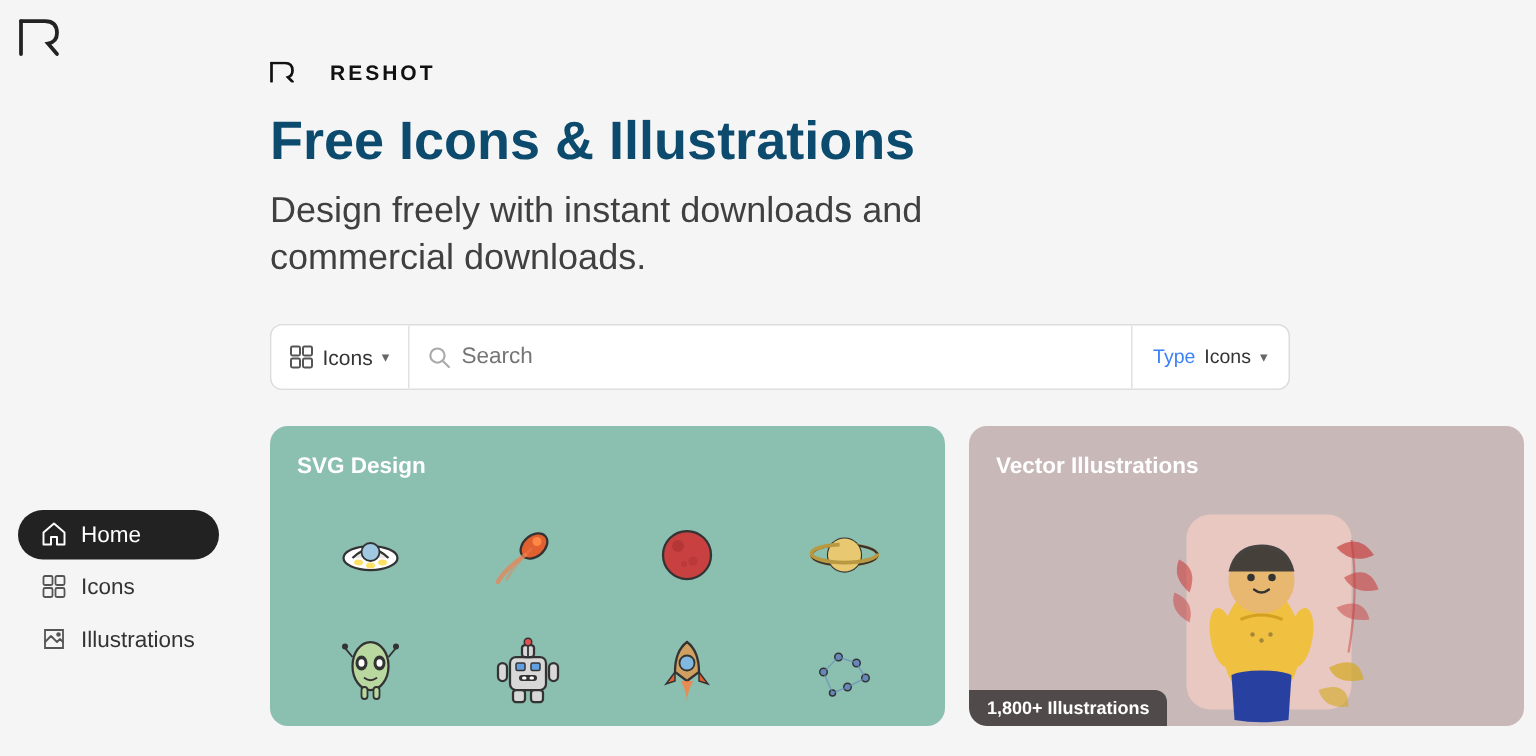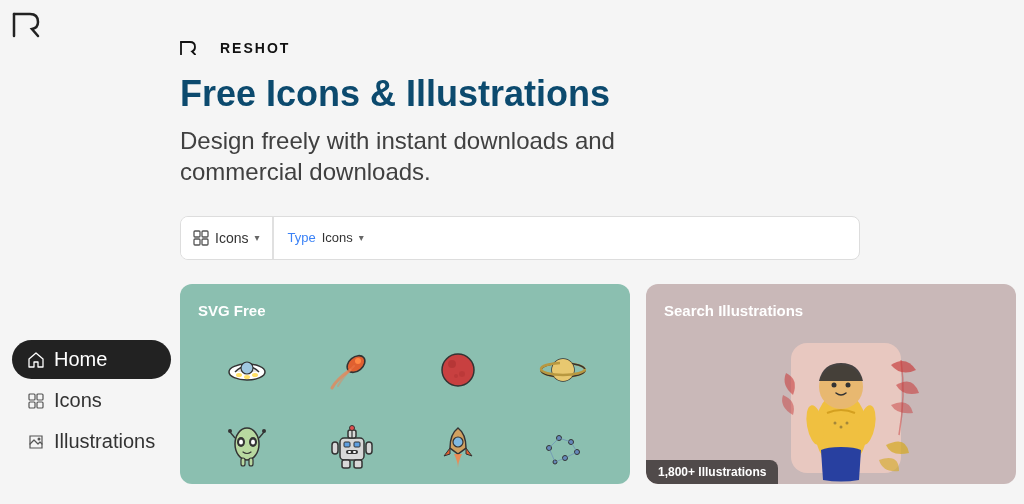--- a/index.html
+++ b/index.html
@@ -204,26 +204,26 @@
       position: absolute;
       left: 12px;
       top: 340px;
       display: flex;
       flex-direction: column;
       gap: 2px;
     }
 
     .sidebar-item {
       display: flex;
-      align-items: center;
+      align-items: flex-start;
       gap: 10px;
       padding: 8px 16px;
       border-radius: 20px;
       cursor: pointer;
-      font-size: 20px;
+      font-size: 15px;
       color: #333;
       background: transparent;
     }
 
     .sidebar-item.active {
       background: #222;
       color: #fff;
     }
 
     .sidebar-item svg {
@@ -272,34 +272,41 @@
       <svg width="16" height="16" viewBox="0 0 16 16" fill="none">
         <rect x="1" y="1" width="6" height="6" rx="1" stroke="#555" stroke-width="1.3"></rect>
         <rect x="9" y="1" width="6" height="6" rx="1" stroke="#555" stroke-width="1.3"></rect>
         <rect x="1" y="9" width="6" height="6" rx="1" stroke="#555" stroke-width="1.3"></rect>
         <rect x="9" y="9" width="6" height="6" rx="1" stroke="#555" stroke-width="1.3"></rect>
       </svg>
       <span>Icons</span>
       <span class="chevron">▾</span>
     </div>
 
+    <div class="search-input-wrapper">
+      <svg width="16" height="16" viewBox="0 0 16 16" fill="none">
+        <circle cx="7" cy="7" r="5" stroke="#aaa" stroke-width="1.5"></circle>
+        <line x1="11" y1="11" x2="15" y2="15" stroke="#aaa" stroke-width="1.5" stroke-linecap="round"></line>
+      </svg>
+      <input type="text" placeholder="Search" style="">
+    </div>
 
     <div class="search-type-right">
       <span class="type-label">Type</span>
       <span>Icons</span>
       <span style="font-size:10px;color:#666;">▾</span>
     </div>
   </div>
 
 </div>
 
 <div class="cards-section">
 
   <div class="card card-svg-icons">
-    <div class="card-title">SVG Free</div>
+    <div class="card-title">SVG Design</div>
     <div class="icons-grid">
 
       <div class="icon-cell">
         <svg class="space-icon" viewBox="0 0 56 56" fill="none">
           <ellipse cx="28" cy="30" rx="18" ry="8" fill="#fff" stroke="#333" stroke-width="1.5"></ellipse>
           <path d="M16 30 Q28 18 40 30" fill="#e8e8e8" stroke="#333" stroke-width="1.5"></path>
           <circle cx="28" cy="26" r="6" fill="#a0c8e0" stroke="#333" stroke-width="1.2"></circle>
           <ellipse cx="20" cy="33" rx="3" ry="2" fill="#ffe066"></ellipse>
           <ellipse cx="36" cy="33" rx="3" ry="2" fill="#ffe066"></ellipse>
           <ellipse cx="28" cy="35" rx="3" ry="2" fill="#ffe066"></ellipse>
@@ -387,21 +394,21 @@
           <line x1="36" y1="22" x2="42" y2="32" stroke="#6688bb" stroke-width="1" opacity="0.6"></line>
           <line x1="42" y1="32" x2="30" y2="38" stroke="#6688bb" stroke-width="1" opacity="0.6"></line>
           <line x1="30" y1="38" x2="20" y2="42" stroke="#6688bb" stroke-width="1" opacity="0.6"></line>
           <line x1="14" y1="28" x2="20" y2="42" stroke="#6688bb" stroke-width="1" opacity="0.6"></line>
         </svg>
       </div>
     </div>
   </div>
 
   <div class="card card-vector">
-    <div class="card-title">Search Illustrations</div>
+    <div class="card-title">Vector Illustrations</div>
     <div class="illustration-area">
 
       <svg width="200" height="148" viewBox="0 0 200 148" fill="none">
 
         <rect x="60" y="8" width="110" height="130" rx="16" fill="#e8c8c0"></rect>
 
         <path d="M160 30 Q175 20 185 35 Q170 42 160 30Z" fill="#c84040" opacity="0.7"></path>
         <path d="M165 50 Q182 40 188 58 Q172 62 165 50Z" fill="#c84040" opacity="0.6"></path>
         <path d="M160 70 Q178 62 182 78 Q166 80 160 70Z" fill="#c84040" opacity="0.5"></path>
 

